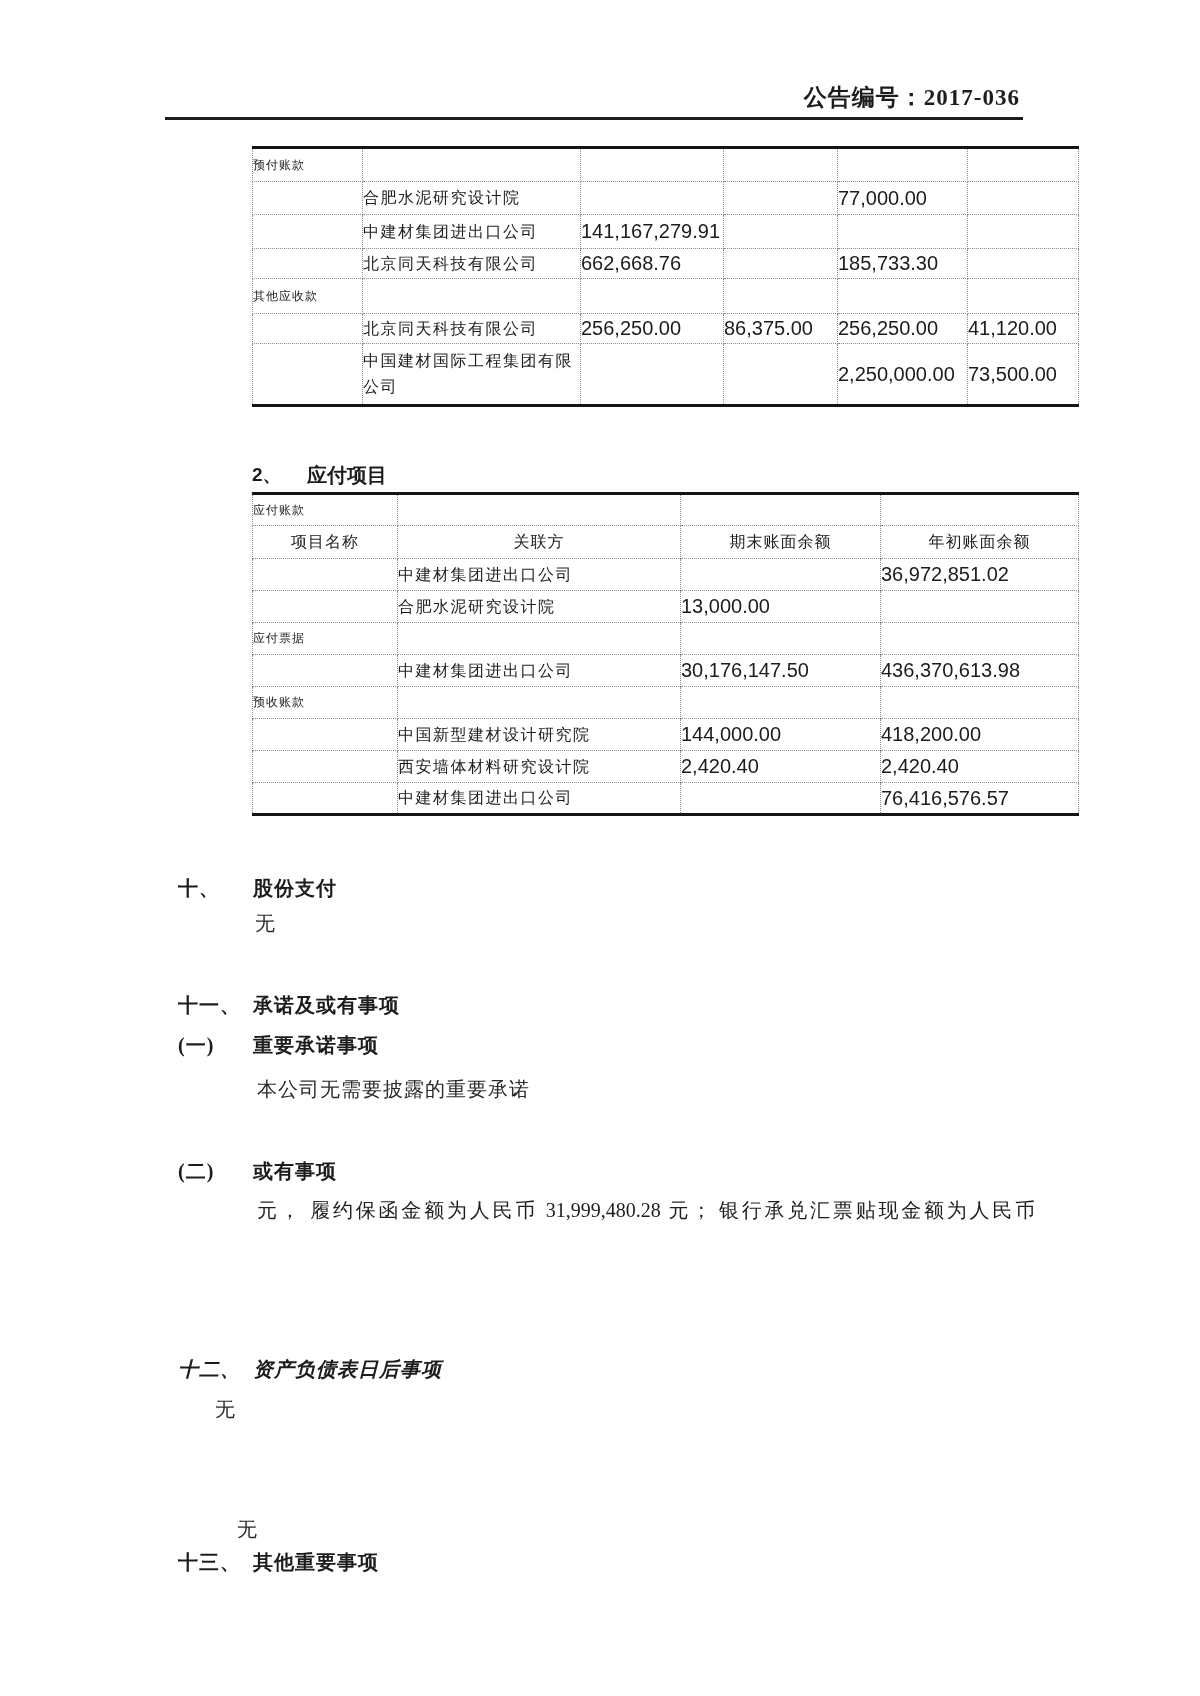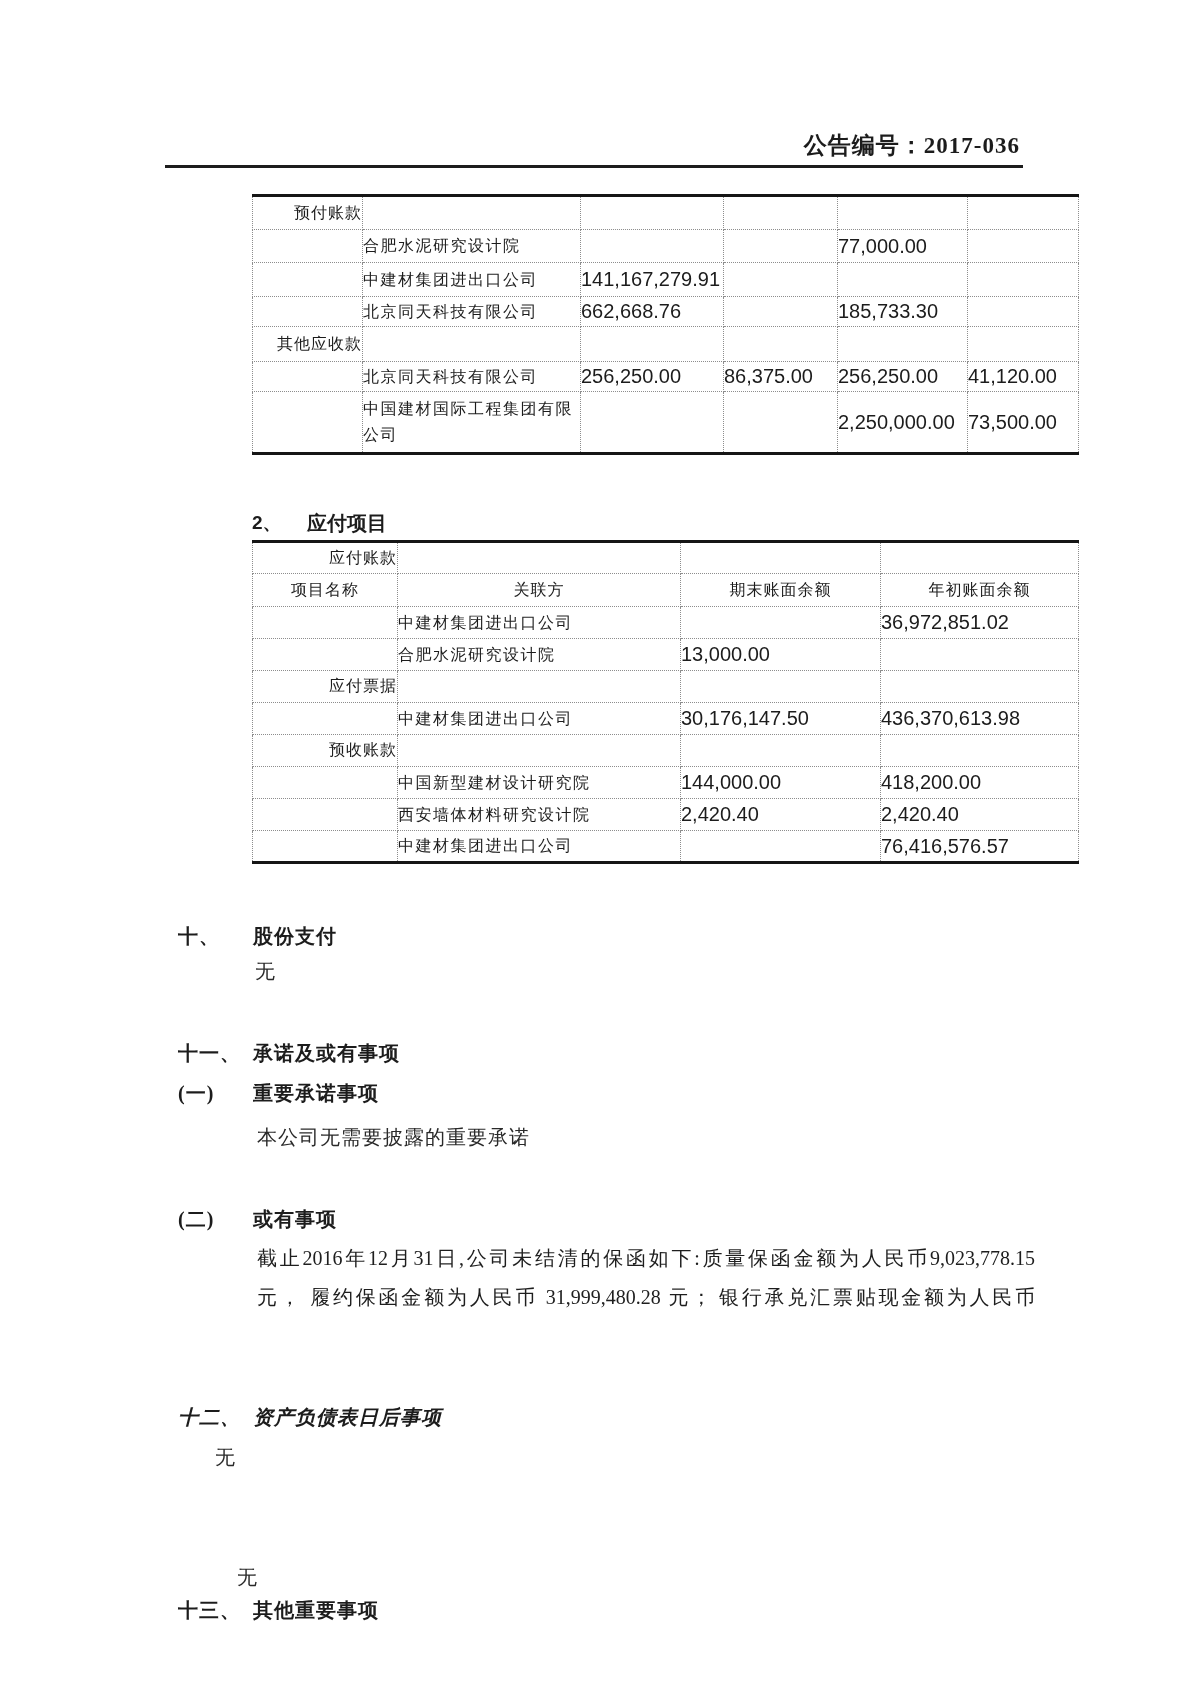--- a/index.html
+++ b/index.html
@@ -3,21 +3,20 @@
 <meta charset="utf-8">
 <style>
   html,body{margin:0;padding:0;background:#ffffff;}
   .page{
     position:relative;
     width:1200px;height:1632px;
     background:#ffffff;
     font-family:"Liberation Serif","DejaVu Serif",serif;
     color:#1c1c1c;
     overflow:hidden;
-    margin-top:48px;
   }
   .abs{position:absolute;}
 
   
   .doc-number{
     top:82px;right:180px;
     font-size:23px;font-weight:bold;
     letter-spacing:1px;
     font-family:"Liberation Serif","DejaVu Serif",serif;
   }
@@ -36,23 +35,23 @@
     border-right:1px dotted #9a9a9a;
   }
   table.tbl td,table.tbl th{
     border:1px dotted #8d8d8d;
     padding:0;
     vertical-align:middle;
     overflow:hidden;
     white-space:normal;
   }
   td.cat{
-    font-size:16px;
+    font-size:12px;
     padding-left:11px;
-    text-align:right;
+    text-align:left;
     letter-spacing:1px;
   }
   td.party{
     font-size:16px;
     padding-left:13px;
     padding-right:14px;
     text-align:left;
     letter-spacing:1.5px;
     line-height:26px;
   }
@@ -282,21 +281,20 @@
     <span class="sec-num">(一)</span>
     <span>重要承诺事项</span>
   </div>
   <div class="abs body-text" style="top:1076px;left:257px;">本公司无需要披露的重要承诺</div>
 
   <div class="abs sec-heading" style="top:1158px;left:178px;">
     <span class="sec-num">(二)</span>
     <span>或有事项</span>
   </div>
   <div class="abs para" style="top:1191px;left:257px;">
-    <div class="jline">截止2016年12月31日,公司未结清的保函如下:质量保函金额为人民币9,023,778.15</div>
     <div class="jline">元， 履约保函金额为人民币 31,999,480.28 元； 银行承兑汇票贴现金额为人民币</div>
   </div>
 
   <div class="abs sec-heading" style="top:1356px;left:178px;font-style:italic;">
     <span class="sec-num">十二、</span>
     <span>资产负债表日后事项</span>
   </div>
   <div class="abs body-text" style="top:1396px;left:215px;">无</div>
 
   <div class="abs sec-heading" style="top:1549px;left:178px;">

